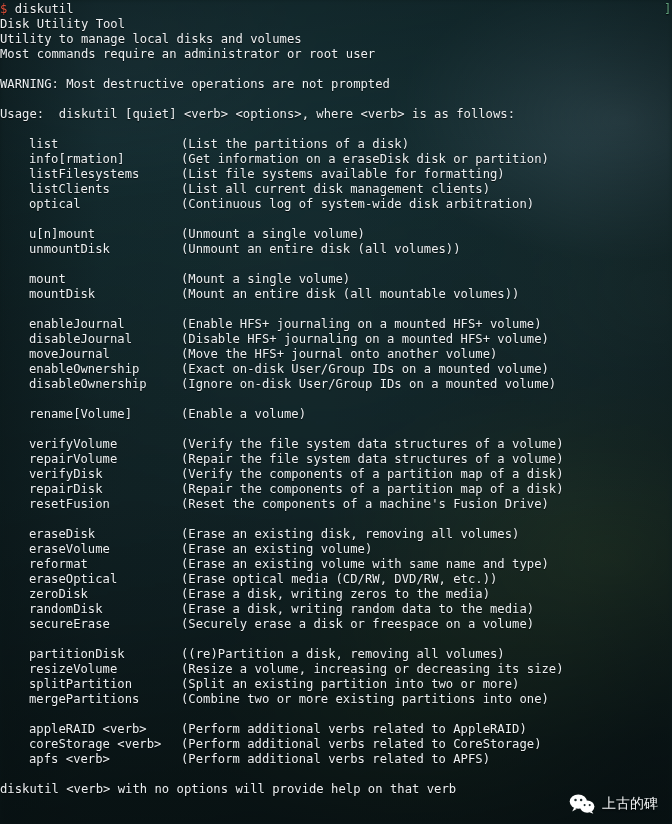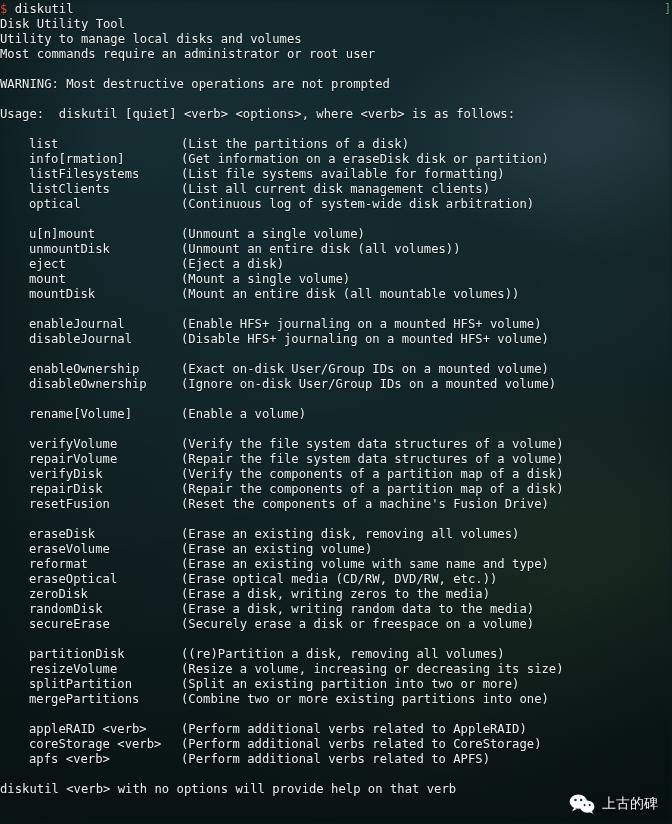--- a/index.html
+++ b/index.html
@@ -97,27 +97,27 @@
     
     <div class="blk" style="top:137px"><span class="indent"></span><span class="cmd" style="width:152px">list</span><span class="desc">(List the partitions of a disk)</span></div>
     <div class="blk" style="top:152px"><span class="indent"></span><span class="cmd" style="width:152px">info[rmation]</span><span class="desc">(Get information on a eraseDisk disk or partition)</span></div>
     <div class="blk" style="top:167px"><span class="indent"></span><span class="cmd" style="width:152px">listFilesystems</span><span class="desc">(List file systems available for formatting)</span></div>
     <div class="blk" style="top:182px"><span class="indent"></span><span class="cmd" style="width:152px">listClients</span><span class="desc">(List all current disk management clients)</span></div>
     <div class="blk" style="top:197px"><span class="indent"></span><span class="cmd" style="width:152px">optical</span><span class="desc">(Continuous log of system-wide disk arbitration)</span></div>
 
     
     <div class="blk" style="top:227px"><span class="indent"></span><span class="cmd" style="width:152px">u[n]mount</span><span class="desc">(Unmount a single volume)</span></div>
     <div class="blk" style="top:242px"><span class="indent"></span><span class="cmd" style="width:152px">unmountDisk</span><span class="desc">(Unmount an entire disk (all volumes))</span></div>
-    <div class="blk" style="top:257px"><span class="indent"></span><span class="cmd" style="width:152px">eject</span><span class="desc">(Eject a disk)</span></div>
     <div class="blk" style="top:272px"><span class="indent"></span><span class="cmd" style="width:152px">mount</span><span class="desc">(Mount a single volume)</span></div>
     <div class="blk" style="top:287px"><span class="indent"></span><span class="cmd" style="width:152px">mountDisk</span><span class="desc">(Mount an entire disk (all mountable volumes))</span></div>
 
     
     <div class="blk" style="top:317px"><span class="indent"></span><span class="cmd" style="width:152px">enableJournal</span><span class="desc">(Enable HFS+ journaling on a mounted HFS+ volume)</span></div>
     <div class="blk" style="top:332px"><span class="indent"></span><span class="cmd" style="width:152px">disableJournal</span><span class="desc">(Disable HFS+ journaling on a mounted HFS+ volume)</span></div>
+    <div class="blk" style="top:347px"><span class="indent"></span><span class="cmd" style="width:152px">moveJournal</span><span class="desc">(Move the HFS+ journal onto another volume)</span></div>
     <div class="blk" style="top:362px"><span class="indent"></span><span class="cmd" style="width:152px">enableOwnership</span><span class="desc">(Exact on-disk User/Group IDs on a mounted volume)</span></div>
     <div class="blk" style="top:377px"><span class="indent"></span><span class="cmd" style="width:152px">disableOwnership</span><span class="desc">(Ignore on-disk User/Group IDs on a mounted volume)</span></div>
 
     
     <div class="blk" style="top:407px"><span class="indent"></span><span class="cmd" style="width:152px">rename[Volume]</span><span class="desc">(Enable a volume)</span></div>
 
     
     <div class="blk" style="top:437px"><span class="indent"></span><span class="cmd" style="width:152px">verifyVolume</span><span class="desc">(Verify the file system data structures of a volume)</span></div>
     <div class="blk" style="top:452px"><span class="indent"></span><span class="cmd" style="width:152px">repairVolume</span><span class="desc">(Repair the file system data structures of a volume)</span></div>
     <div class="blk" style="top:467px"><span class="indent"></span><span class="cmd" style="width:152px">verifyDisk</span><span class="desc">(Verify the components of a partition map of a disk)</span></div>

